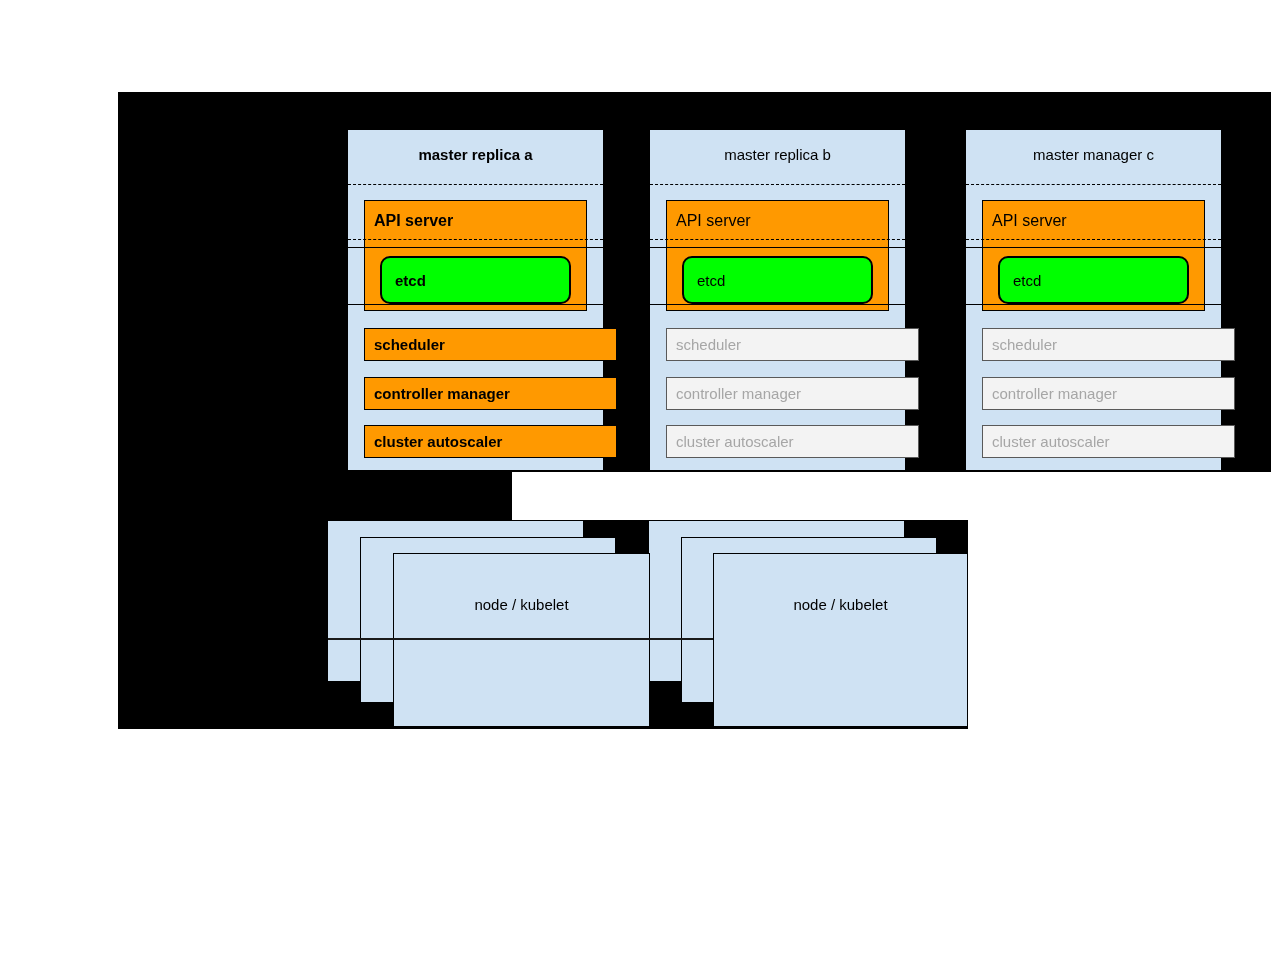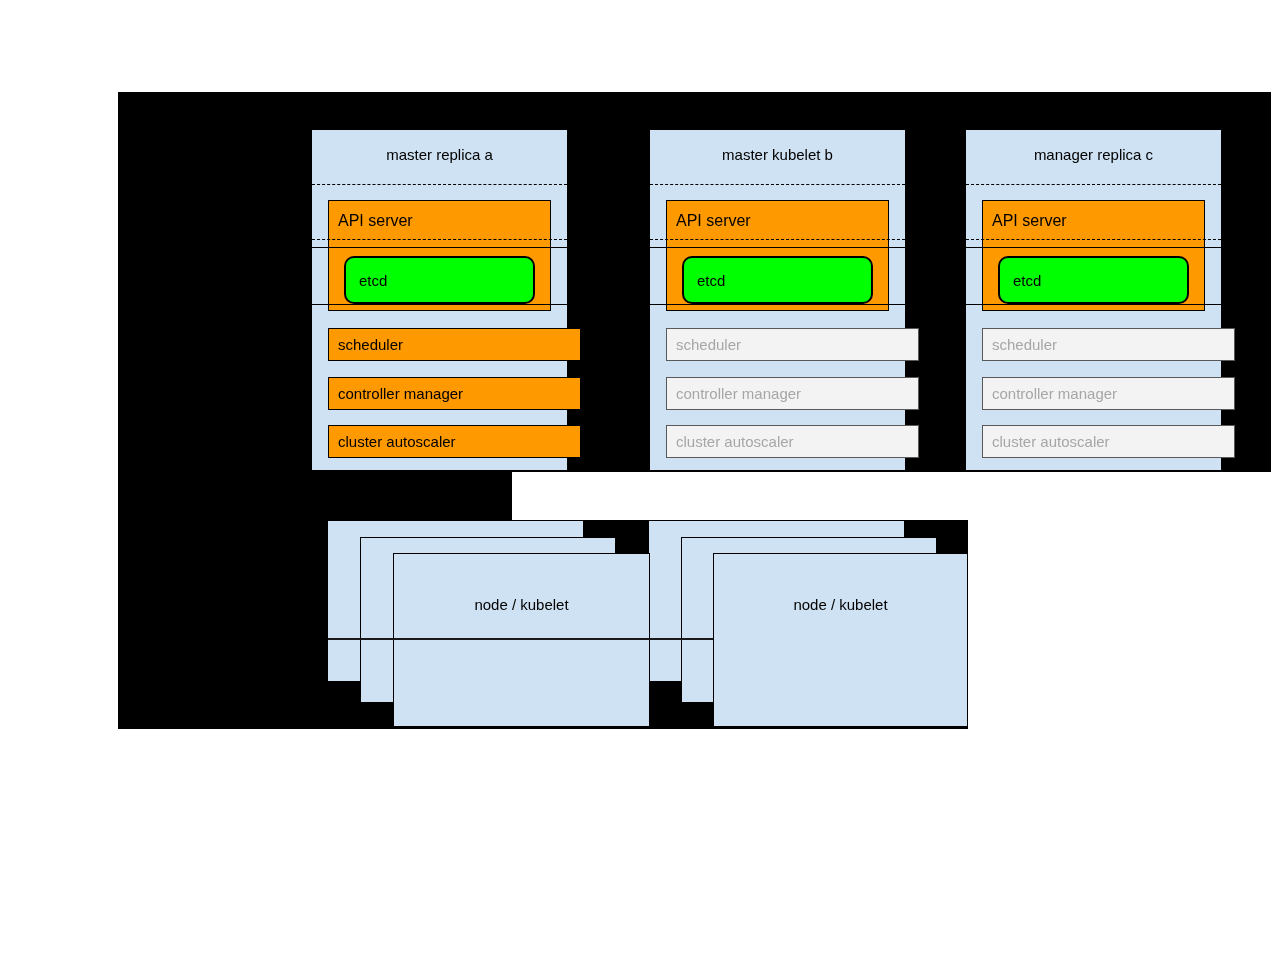--- a/index.html
+++ b/index.html
@@ -6,21 +6,21 @@
   #stage{
     position:relative;width:1280px;height:960px;background:#ffffff;overflow:hidden;
     font-family:"Liberation Sans","DejaVu Sans",sans-serif;color:#000;
   }
   
   .black-top{position:absolute;left:118px;top:92px;width:1153px;height:380px;background:#000;z-index:0;}
   .black-bottom{position:absolute;left:118px;top:472px;width:850px;height:257px;background:#000;z-index:0;}
   .white-band{position:absolute;left:512px;top:472px;width:456px;height:48px;background:#fff;z-index:1;}
   
   .panel{position:absolute;top:130px;width:255px;height:340px;background:#cfe2f3;z-index:2;}
-  .panel.a{left:312px;} .panel.b{left:650px;} .panel.c{left:966px;}
+  .panel.a{left:348px;font-weight:bold;} .panel.b{left:650px;} .panel.c{left:966px;}
   .panel-title{position:absolute;top:16px;left:0;width:100%;text-align:center;font-size:15px;}
   .hline{position:absolute;left:0;right:0;height:0;}
   .hline.dashed{border-top:1px dashed #000;}
   .hline.solid{border-top:1px solid #000;}
   .zl1{top:54px;} .zl2{top:109px;} .zl3{top:117px;} .zl4{top:174px;}
   .api-wrap{position:absolute;left:16px;top:70px;width:223px;height:111px;box-sizing:border-box;
     background:#ff9900;border:1.5px solid #000;}
   .api-label{position:absolute;left:9px;top:11px;font-size:16px;}
   .etcd-box{position:absolute;left:32px;top:126px;width:191px;height:48px;box-sizing:border-box;
     background:#00ff00;border:2px solid #000;border-radius:10px;z-index:3;
@@ -58,36 +58,36 @@
     <div class="hline dashed zl2"></div>
     <div class="hline solid zl3"></div>
     <div class="etcd-box">etcd</div>
     <div class="hline solid zl4"></div>
     <div class="mini active m1">scheduler</div>
     <div class="mini active m2">controller manager</div>
     <div class="mini active m3">cluster autoscaler</div>
   </div>
 
   <div class="panel b">
-    <div class="panel-title">master kubelet b</div>
+    <div class="panel-title">master replica b</div>
     <div class="hline dashed zl1"></div>
     <div class="api-wrap">
       <span class="api-label">API server</span>
     </div>
     <div class="hline dashed zl2"></div>
     <div class="hline solid zl3"></div>
     <div class="etcd-box">etcd</div>
     <div class="hline solid zl4"></div>
     <div class="mini inactive m1">scheduler</div>
     <div class="mini inactive m2">controller manager</div>
     <div class="mini inactive m3">cluster autoscaler</div>
   </div>
 
   <div class="panel c">
-    <div class="panel-title">manager replica c</div>
+    <div class="panel-title">master manager c</div>
     <div class="hline dashed zl1"></div>
     <div class="api-wrap">
       <span class="api-label">API server</span>
     </div>
     <div class="hline dashed zl2"></div>
     <div class="hline solid zl3"></div>
     <div class="etcd-box">etcd</div>
     <div class="hline solid zl4"></div>
     <div class="mini inactive m1">scheduler</div>
     <div class="mini inactive m2">controller manager</div>

